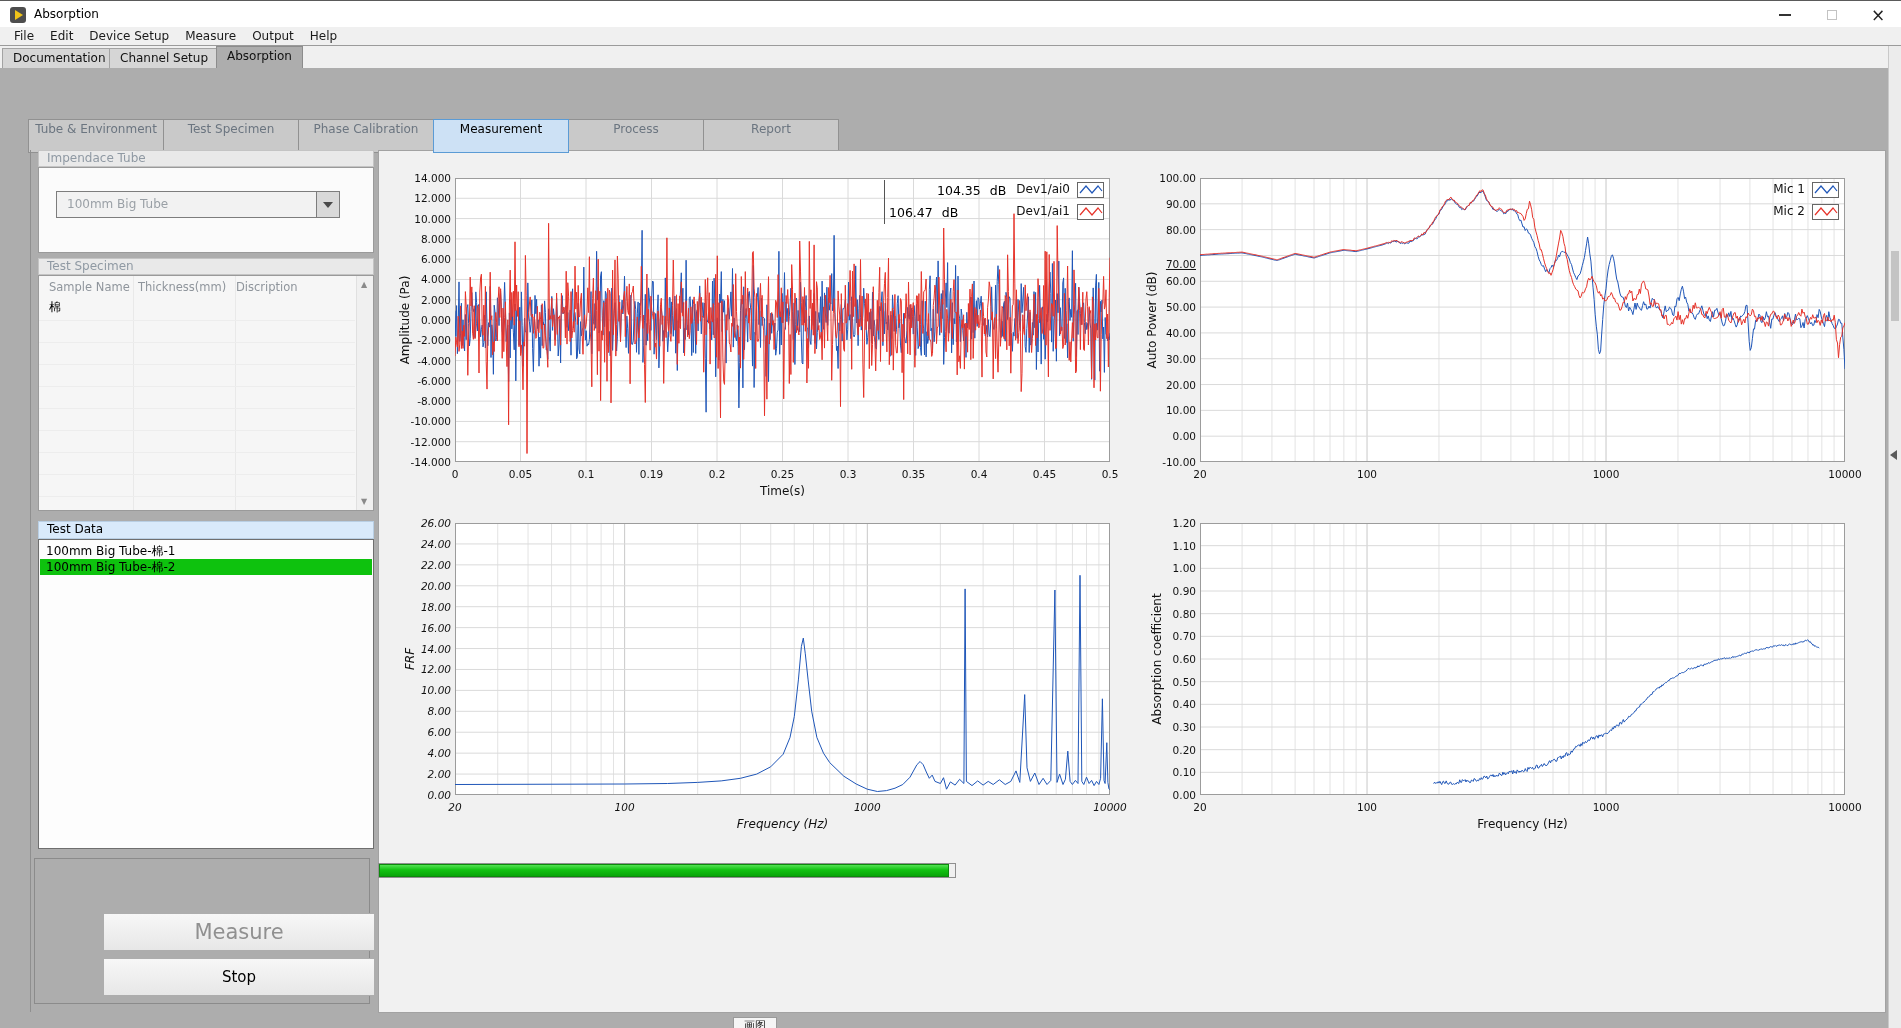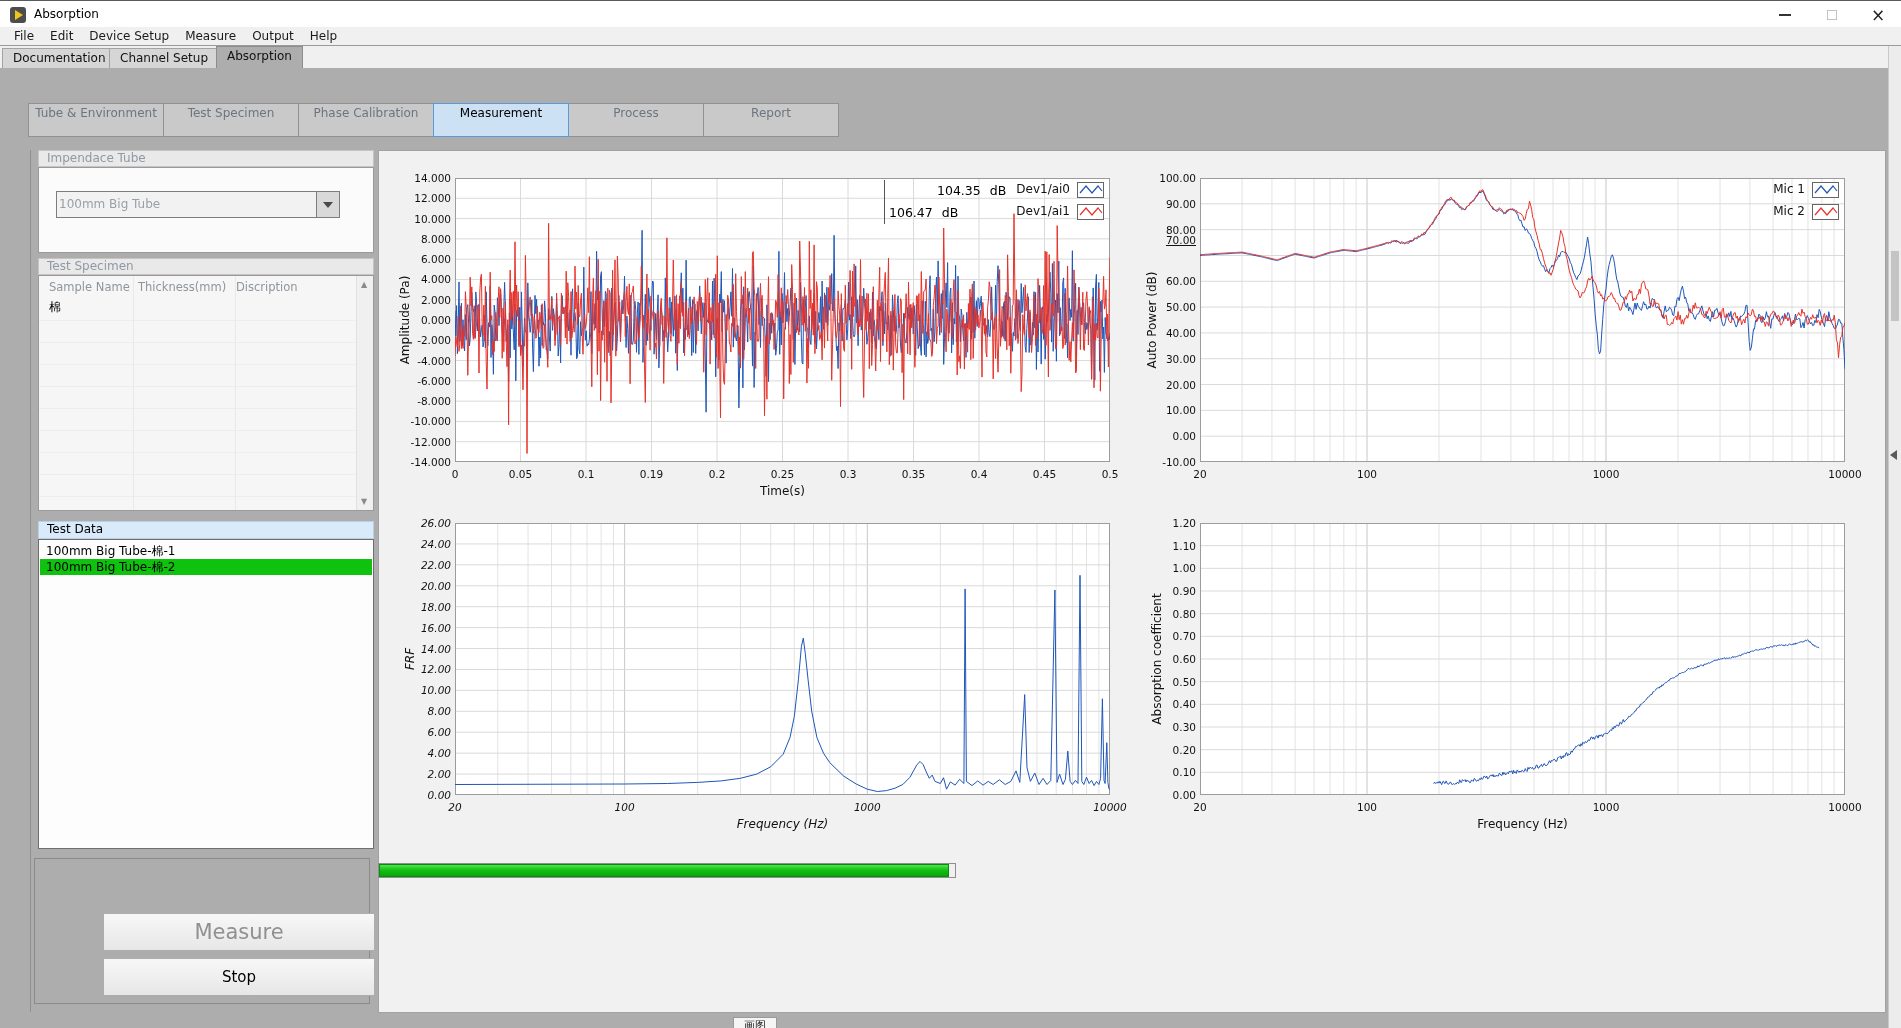--- a/index.html
+++ b/index.html
@@ -20,27 +20,27 @@
   
   #menubar { left:0; top:27px; width:1901px; height:19px; background:#f0f0f0; display:flex; align-items:center; padding-left:6px; border-bottom:1px solid #9b9b9b; }
   .menu-item { padding:0 8px; font-size:12px; color:#1a1a1a; height:19px; line-height:18px; }
 
   
   #tabstrip { left:0; top:46px; width:1901px; height:22px; background:#f0f0f0; }
   .tab { position:absolute; top:2px; height:20px; background:#d6d6d6; border:1px solid #a3a3a3; border-bottom:none; padding:0 10px; line-height:19px; font-size:12px; color:#111; }
   .tab.active { top:0; height:22px; background:#adadad; border-color:#8c8c8c; z-index:2; }
 
   
-  .subtab { position:absolute; top:0; width:136px; height:34px; background:#c9c9c9; border:1px solid #919191; margin-right:-1px; text-align:center; line-height:19px; font-size:12px; color:#6b7580; }
+  .subtab { position:absolute; top:16px; width:136px; height:34px; background:#c9c9c9; border:1px solid #919191; margin-right:-1px; text-align:center; line-height:19px; font-size:12px; color:#6b7580; }
   .subtab.active { background:#cde1f5; border:1px solid #5b9bd5; color:#000; z-index:2; }
 
   
   .strip { background:#e9e9e9; border:1px solid #c4c4c4; color:#8f99a3; font-size:12px; line-height:15px; padding-left:8px; }
   .groupbox { background:#fbfbfb; border:1px solid #9a9a9a; }
-  #dd-field { left:56px; top:191px; width:284px; height:27px; background:#f2f2f2; border:1px solid #7d7d7d; color:#9aa0a6; font-size:12px; line-height:25px; padding-left:2px; }
+  #dd-field { left:56px; top:191px; width:284px; height:27px; background:#f2f2f2; border:1px solid #7d7d7d; color:#9aa0a6; font-size:12px; line-height:25px; padding-left:10px; }
   #dd-arrow { right:0; top:0; width:23px; height:25px; background:#d9d9d9; border-left:1px solid #7d7d7d; }
   #dd-arrow .tri { position:absolute; left:6px; top:10px; width:0; height:0; border-top:6px solid #4a4a4a; border-left:5px solid transparent; border-right:5px solid transparent; }
   .tbl-head { position:absolute; top:4px; font-size:11.5px; color:#8f959c; }
   .tbl-vline { position:absolute; top:0; bottom:0; width:1px; background:#e9e9e9; }
   .tbl-hline { position:absolute; left:0; right:18px; height:1px; background:#ededed; }
   #ts-lane { right:0; top:0; bottom:0; width:17px; background:#f0f0f0; border-left:1px solid #e0e0e0; }
   .lane-arrow { position:absolute; left:4px; font-size:8px; color:#8a8a8a; }
   #td-box { background:#fdfdfd; border:1px solid #6f6f6f; }
   .td-item { position:absolute; left:1px; right:1px; height:16px; font-size:12px; line-height:16px; padding-left:6px; color:#000; }
   .td-item.selected { background:#0ec20e; }
@@ -273,21 +273,21 @@
         <line x1="1" y1="103.27272727272728" x2="644" y2="103.27272727272728" stroke="#dadada" stroke-width="1"></line>
         <line x1="1" y1="77.45454545454545" x2="644" y2="77.45454545454545" stroke="#dadada" stroke-width="1"></line>
         <line x1="1" y1="51.63636363636364" x2="644" y2="51.63636363636364" stroke="#dadada" stroke-width="1"></line>
         <line x1="1" y1="25.81818181818182" x2="644" y2="25.81818181818182" stroke="#dadada" stroke-width="1"></line>
         <path d="M0.0 77.5L1.1 77.4L2.2 77.3L3.2 77.2L4.3 77.2L5.4 77.1L6.5 77.0L7.5 76.9L8.6 76.9L9.7 76.8L10.8 76.7L11.8 76.6L12.9 76.6L14.0 76.5L15.1 76.4L16.2 76.4L17.2 76.3L18.3 76.2L19.4 76.1L20.5 76.1L21.5 76.0L22.6 76.0L23.7 75.9L24.8 75.8L25.8 75.8L26.9 75.7L28.0 75.7L29.1 75.6L30.2 75.5L31.2 75.5L32.3 75.4L33.4 75.4L34.5 75.3L35.5 75.2L36.6 75.2L37.7 75.1L38.8 75.1L39.8 75.0L40.9 74.9L42.0 74.9L43.1 75.1L44.1 75.3L45.2 75.5L46.3 75.7L47.4 76.0L48.5 76.2L49.5 76.4L50.6 76.6L51.7 76.8L52.8 77.1L53.8 77.3L54.9 77.5L56.0 77.7L57.1 77.9L58.1 78.2L59.2 78.4L60.3 78.6L61.4 78.8L62.5 79.1L63.5 79.4L64.6 79.6L65.7 79.9L66.8 80.1L67.8 80.4L68.9 80.7L70.0 80.9L71.1 81.2L72.1 81.4L73.2 81.7L74.3 82.0L75.4 82.2L76.5 82.5L77.5 82.4L78.6 82.0L79.7 81.7L80.8 81.3L81.8 80.9L82.9 80.5L84.0 80.1L85.1 79.7L86.1 79.4L87.2 79.0L88.3 78.6L89.4 78.2L90.5 77.8L91.5 77.4L92.6 77.1L93.7 76.7L94.8 76.3L95.8 76.3L96.9 76.5L98.0 76.8L99.1 77.0L100.1 77.2L101.2 77.4L102.3 77.6L103.4 77.9L104.4 78.1L105.5 78.3L106.6 78.5L107.7 78.7L108.8 79.0L109.8 79.2L110.9 79.4L112.0 79.6L113.1 79.8L114.1 80.0L115.2 79.7L116.3 79.3L117.4 79.0L118.4 78.6L119.5 78.3L120.6 77.9L121.7 77.6L122.8 77.2L123.8 76.9L124.9 76.5L126.0 76.2L127.1 75.8L128.1 75.5L129.2 75.1L130.3 74.8L131.4 74.6L132.4 74.4L133.5 74.2L134.6 74.0L135.7 73.8L136.8 73.6L137.8 73.4L138.9 73.2L140.0 73.0L141.1 72.8L142.1 72.6L143.2 72.4L144.3 72.3L145.4 72.4L146.4 72.6L147.5 72.7L148.6 72.8L149.7 72.9L150.8 73.0L151.8 73.1L152.9 73.2L154.0 73.4L155.1 73.5L156.1 73.6L157.2 73.3L158.3 73.1L159.4 72.8L160.4 72.6L161.5 72.3L162.6 72.0L163.7 71.8L164.7 71.5L165.8 71.3L166.9 71.0L168.0 70.7L169.1 70.5L170.1 70.2L171.2 69.9L172.3 69.6L173.4 69.3L174.4 69.0L175.5 68.7L176.6 68.4L177.7 68.2L178.7 67.9L179.8 67.6L180.9 67.3L182.0 67.0L183.1 66.7L184.1 66.3L185.2 66.0L186.3 65.3L187.4 64.8L188.4 65.6L189.5 64.4L190.6 65.2L191.7 63.9L192.7 63.3L193.8 63.5L194.9 62.6L196.0 64.2L197.1 63.3L198.1 63.6L199.2 64.0L200.3 65.6L201.4 64.9L202.4 65.5L203.5 64.5L204.6 66.0L205.7 65.3L206.7 64.8L207.8 65.2L208.9 65.2L210.0 63.0L211.1 63.7L212.1 63.0L213.2 62.8L214.3 61.5L215.4 59.9L216.4 60.9L217.5 60.6L218.6 58.4L219.7 58.9L220.7 58.1L221.8 56.3L222.9 57.2L224.0 56.4L225.1 56.1L226.1 53.4L227.2 52.2L228.3 50.4L229.4 49.7L230.4 47.6L231.5 46.5L232.6 46.1L233.7 43.6L234.7 42.0L235.8 40.7L236.9 38.0L238.0 36.6L239.0 36.1L240.1 32.4L241.2 31.9L242.3 30.1L243.4 27.4L244.4 27.0L245.5 25.4L246.6 22.5L247.7 23.0L248.7 21.0L249.8 22.4L250.9 21.1L252.0 20.8L253.0 22.6L254.1 22.8L255.2 25.0L256.3 26.1L257.4 26.0L258.4 27.7L259.5 29.6L260.6 29.1L261.7 31.6L262.7 30.9L263.8 31.1L264.9 32.0L266.0 30.5L267.0 28.8L268.1 27.7L269.2 27.1L270.3 25.1L271.4 24.4L272.4 23.5L273.5 23.2L274.6 21.4L275.7 19.4L276.7 18.6L277.8 16.9L278.9 14.3L280.0 14.7L281.0 14.4L282.1 13.5L283.2 13.2L284.3 16.1L285.4 19.0L286.4 22.0L287.5 23.3L288.6 23.6L289.7 26.7L290.7 27.6L291.8 28.9L292.9 31.4L294.0 31.2L295.0 32.1L296.1 33.0L297.2 33.4L298.3 32.3L299.3 31.6L300.4 32.4L301.5 33.0L302.6 33.3L303.7 35.8L304.7 35.1L305.8 35.6L306.9 33.0L308.0 33.4L309.0 32.0L310.1 31.0L311.2 31.9L312.3 30.8L313.3 32.6L314.4 32.8L315.5 32.9L316.6 35.8L317.7 36.4L318.7 40.5L319.8 42.7L320.9 42.1L322.0 45.9L323.0 49.0L324.1 48.8L325.2 52.5L326.3 50.9L327.3 51.6L328.4 55.1L329.5 55.4L330.6 57.1L331.7 60.4L332.7 62.4L333.8 64.4L334.9 68.8L336.0 70.4L337.0 73.5L338.1 78.3L339.2 81.9L340.3 83.8L341.3 86.6L342.4 88.2L343.5 87.7L344.6 91.1L345.7 93.7L346.7 91.5L347.8 93.2L348.9 94.7L350.0 90.6L351.0 89.5L352.1 87.1L353.2 88.8L354.3 86.5L355.3 82.3L356.4 82.6L357.5 80.6L358.6 77.0L359.6 78.7L360.7 74.5L361.8 73.6L362.9 73.3L364.0 74.5L365.0 74.0L366.1 74.6L367.2 76.8L368.3 78.8L369.3 81.0L370.4 84.6L371.5 86.5L372.6 91.0L373.6 94.7L374.7 96.8L375.8 99.6L376.9 101.6L378.0 98.0L379.0 97.2L380.1 95.8L381.2 92.2L382.3 87.5L383.3 83.8L384.4 79.5L385.5 72.5L386.6 65.9L387.6 59.0L388.7 65.8L389.8 75.8L390.9 83.1L392.0 97.0L393.0 109.2L394.1 121.3L395.2 136.8L396.3 148.2L397.3 156.1L398.4 171.3L399.5 175.8L400.6 173.2L401.6 157.0L402.7 141.5L403.8 126.8L404.9 117.7L406.0 110.8L407.0 100.3L408.1 92.0L409.2 86.5L410.3 82.3L411.3 78.3L412.4 76.8L413.5 80.2L414.6 85.9L415.6 94.0L416.7 101.1L417.8 104.0L418.9 110.0L419.9 115.1L421.0 118.3L422.1 119.0L423.2 119.3L424.3 123.2L425.3 128.0L426.4 129.5L427.5 125.1L428.6 133.0L429.6 129.2L430.7 131.1L431.8 133.2L432.9 136.6L433.9 131.1L435.0 125.0L436.1 131.4L437.2 125.1L438.3 128.7L439.3 129.3L440.4 131.6L441.5 132.3L442.6 127.4L443.6 123.7L444.7 127.0L445.8 126.1L446.9 131.2L447.9 130.8L449.0 128.1L450.1 130.1L451.2 124.2L452.3 120.3L453.3 121.7L454.4 121.6L455.5 128.4L456.6 130.1L457.6 128.5L458.7 130.3L459.8 132.0L460.9 133.1L461.9 136.9L463.0 140.0L464.1 133.4L465.2 127.9L466.3 133.8L467.3 132.6L468.4 132.2L469.5 129.2L470.6 130.2L471.6 132.1L472.7 136.9L473.8 137.7L474.9 128.1L475.9 128.7L477.0 120.8L478.1 119.4L479.2 122.7L480.3 115.9L481.3 111.3L482.4 108.2L483.5 113.2L484.6 120.6L485.6 119.1L486.7 124.2L487.8 126.3L488.9 133.2L489.9 131.4L491.0 135.0L492.1 134.5L493.2 136.7L494.2 139.8L495.3 141.4L496.4 137.6L497.5 135.9L498.6 135.9L499.6 133.0L500.7 130.8L501.8 127.8L502.9 132.2L503.9 136.1L505.0 137.7L506.1 135.4L507.2 140.7L508.2 137.9L509.3 142.1L510.4 143.5L511.5 138.0L512.6 133.7L513.6 138.8L514.7 132.2L515.8 132.2L516.9 130.3L517.9 134.2L519.0 137.3L520.1 135.2L521.2 140.4L522.2 145.0L523.3 147.9L524.4 147.4L525.5 143.2L526.6 136.8L527.6 138.6L528.7 134.8L529.8 138.6L530.9 133.4L531.9 141.7L533.0 140.0L534.1 142.6L535.2 146.2L536.2 149.1L537.3 146.7L538.4 141.1L539.5 142.1L540.6 138.0L541.6 138.6L542.7 137.1L543.8 136.3L544.9 133.4L545.9 127.6L547.0 127.2L548.1 144.8L549.2 163.3L550.2 172.4L551.3 169.7L552.4 160.7L553.5 150.9L554.5 151.1L555.6 142.4L556.7 143.7L557.8 141.4L558.9 136.1L559.9 137.2L561.0 143.8L562.1 144.5L563.2 138.9L564.2 142.1L565.3 139.8L566.4 133.7L567.5 138.8L568.5 138.1L569.6 144.4L570.7 150.3L571.8 141.0L572.9 141.1L573.9 137.3L575.0 134.6L576.1 137.9L577.2 139.4L578.2 142.1L579.3 143.7L580.4 141.3L581.5 140.2L582.5 137.8L583.6 142.8L584.7 135.5L585.8 139.7L586.9 138.2L587.9 134.4L589.0 135.8L590.1 141.0L591.2 145.1L592.2 146.8L593.3 145.4L594.4 141.9L595.5 136.0L596.5 141.7L597.6 141.5L598.7 140.3L599.8 140.8L600.9 149.7L601.9 148.1L603.0 144.5L604.1 150.0L605.2 141.6L606.2 140.0L607.3 137.6L608.4 140.5L609.5 143.4L610.5 146.0L611.6 144.5L612.7 147.6L613.8 147.1L614.8 142.4L615.9 144.6L617.0 136.6L618.1 139.7L619.2 131.4L620.2 133.4L621.3 139.0L622.4 142.8L623.5 145.5L624.5 148.6L625.6 139.9L626.7 137.4L627.8 143.1L628.8 133.7L629.9 139.7L631.0 142.2L632.1 145.6L633.2 147.5L634.2 150.1L635.3 151.0L636.4 148.7L637.5 146.0L638.5 141.3L639.6 141.7L640.7 145.3L641.8 145.2L642.8 159.1L643.9 171.3L645.0 191.1" fill="none" stroke="#1f56b8" stroke-width="1"></path>
         <path d="M0.0 76.7L1.1 76.6L2.2 76.5L3.2 76.5L4.3 76.4L5.4 76.3L6.5 76.2L7.5 76.2L8.6 76.1L9.7 76.0L10.8 75.9L11.8 75.9L12.9 75.8L14.0 75.7L15.1 75.7L16.2 75.6L17.2 75.5L18.3 75.4L19.4 75.4L20.5 75.3L21.5 75.2L22.6 75.2L23.7 75.1L24.8 75.1L25.8 75.0L26.9 74.9L28.0 74.9L29.1 74.8L30.2 74.8L31.2 74.7L32.3 74.6L33.4 74.6L34.5 74.5L35.5 74.5L36.6 74.4L37.7 74.3L38.8 74.3L39.8 74.2L40.9 74.2L42.0 74.1L43.1 74.3L44.1 74.5L45.2 74.7L46.3 75.0L47.4 75.2L48.5 75.4L49.5 75.6L50.6 75.8L51.7 76.1L52.8 76.3L53.8 76.5L54.9 76.7L56.0 76.9L57.1 77.2L58.1 77.4L59.2 77.6L60.3 77.8L61.4 78.1L62.5 78.3L63.5 78.6L64.6 78.8L65.7 79.1L66.8 79.4L67.8 79.6L68.9 79.9L70.0 80.1L71.1 80.4L72.1 80.7L73.2 80.9L74.3 81.2L75.4 81.4L76.5 81.7L77.5 81.7L78.6 81.3L79.7 80.9L80.8 80.5L81.8 80.1L82.9 79.7L84.0 79.4L85.1 79.0L86.1 78.6L87.2 78.2L88.3 77.8L89.4 77.4L90.5 77.0L91.5 76.7L92.6 76.3L93.7 75.9L94.8 75.5L95.8 75.5L96.9 75.8L98.0 76.0L99.1 76.2L100.1 76.4L101.2 76.6L102.3 76.9L103.4 77.1L104.4 77.3L105.5 77.5L106.6 77.7L107.7 78.0L108.8 78.2L109.8 78.4L110.9 78.6L112.0 78.8L113.1 79.1L114.1 79.2L115.2 78.9L116.3 78.5L117.4 78.2L118.4 77.8L119.5 77.5L120.6 77.1L121.7 76.8L122.8 76.4L123.8 76.1L124.9 75.7L126.0 75.4L127.1 75.1L128.1 74.7L129.2 74.4L130.3 74.0L131.4 73.8L132.4 73.6L133.5 73.4L134.6 73.2L135.7 73.0L136.8 72.8L137.8 72.6L138.9 72.4L140.0 72.2L141.1 72.0L142.1 71.8L143.2 71.6L144.3 71.6L145.4 71.7L146.4 71.8L147.5 71.9L148.6 72.0L149.7 72.1L150.8 72.2L151.8 72.4L152.9 72.5L154.0 72.6L155.1 72.7L156.1 72.8L157.2 72.5L158.3 72.3L159.4 72.0L160.4 71.8L161.5 71.5L162.6 71.3L163.7 71.0L164.7 70.8L165.8 70.5L166.9 70.3L168.0 70.0L169.1 69.7L170.1 69.4L171.2 69.1L172.3 68.8L173.4 68.5L174.4 68.2L175.5 68.0L176.6 67.7L177.7 67.4L178.7 67.1L179.8 66.8L180.9 66.5L182.0 66.2L183.1 65.9L184.1 65.6L185.2 65.2L186.3 64.5L187.4 65.2L188.4 64.2L189.5 64.6L190.6 64.5L191.7 62.7L192.7 63.4L193.8 62.5L194.9 63.1L196.0 62.5L197.1 62.5L198.1 63.8L199.2 64.1L200.3 64.5L201.4 63.8L202.4 63.8L203.5 65.0L204.6 64.9L205.7 64.6L206.7 64.1L207.8 63.8L208.9 63.2L210.0 62.7L211.1 62.5L212.1 62.7L213.2 62.1L214.3 59.9L215.4 60.5L216.4 59.7L217.5 58.7L218.6 58.1L219.7 58.7L220.7 57.7L221.8 55.9L222.9 56.8L224.0 54.4L225.1 55.1L226.1 54.2L227.2 51.4L228.3 51.1L229.4 49.2L230.4 47.0L231.5 46.9L232.6 44.0L233.7 43.6L234.7 40.7L235.8 38.7L236.9 38.1L238.0 36.7L239.0 34.9L240.1 31.9L241.2 30.6L242.3 28.6L243.4 28.1L244.4 25.7L245.5 23.1L246.6 22.2L247.7 21.1L248.7 22.1L249.8 20.1L250.9 19.1L252.0 21.0L253.0 22.3L254.1 22.0L255.2 24.0L256.3 24.7L257.4 25.2L258.4 26.7L259.5 28.2L260.6 28.9L261.7 29.3L262.7 30.1L263.8 31.4L264.9 31.7L266.0 29.4L267.0 28.7L268.1 27.4L269.2 27.4L270.3 24.3L271.4 25.0L272.4 22.7L273.5 22.4L274.6 20.6L275.7 18.7L276.7 17.0L277.8 16.3L278.9 14.1L280.0 12.6L281.0 13.8L282.1 11.8L283.2 12.2L284.3 15.8L285.4 17.2L286.4 20.8L287.5 22.5L288.6 23.7L289.7 25.9L290.7 28.1L291.8 28.4L292.9 29.2L294.0 31.3L295.0 32.1L296.1 32.3L297.2 31.6L298.3 31.7L299.3 29.7L300.4 30.9L301.5 31.2L302.6 33.2L303.7 34.6L304.7 34.6L305.8 34.3L306.9 32.2L308.0 32.0L309.0 31.5L310.1 31.1L311.2 31.3L312.3 31.0L313.3 31.3L314.4 31.4L315.5 33.4L316.6 32.5L317.7 34.9L318.7 34.5L319.8 35.3L320.9 35.5L322.0 37.1L323.0 38.5L324.1 42.4L325.2 40.9L326.3 35.4L327.3 31.3L328.4 30.8L329.5 23.2L330.6 26.9L331.7 31.8L332.7 39.6L333.8 41.2L334.9 49.7L336.0 53.9L337.0 57.4L338.1 62.3L339.2 65.9L340.3 71.8L341.3 71.7L342.4 75.7L343.5 80.6L344.6 84.9L345.7 88.3L346.7 90.7L347.8 93.6L348.9 95.7L350.0 94.7L351.0 97.3L352.1 94.4L353.2 91.3L354.3 86.3L355.3 83.1L356.4 77.4L357.5 71.0L358.6 65.1L359.6 60.0L360.7 52.4L361.8 54.8L362.9 58.4L364.0 65.3L365.0 68.6L366.1 77.8L367.2 81.3L368.3 87.8L369.3 92.7L370.4 96.5L371.5 99.4L372.6 103.9L373.6 106.7L374.7 108.7L375.8 111.2L376.9 112.0L378.0 112.8L379.0 117.5L380.1 119.9L381.2 118.1L382.3 114.2L383.3 114.9L384.4 114.3L385.5 110.8L386.6 108.8L387.6 102.9L388.7 100.2L389.8 102.1L390.9 100.8L392.0 98.3L393.0 101.3L394.1 103.8L395.2 104.9L396.3 107.8L397.3 112.5L398.4 115.2L399.5 113.5L400.6 117.9L401.6 116.6L402.7 121.2L403.8 119.9L404.9 123.0L406.0 122.5L407.0 121.8L408.1 118.6L409.2 118.4L410.3 117.3L411.3 114.5L412.4 116.8L413.5 120.5L414.6 120.3L415.6 124.1L416.7 125.1L417.8 125.3L418.9 128.9L419.9 132.3L421.0 131.8L422.1 128.5L423.2 124.2L424.3 124.2L425.3 118.6L426.4 121.4L427.5 116.2L428.6 116.0L429.6 112.1L430.7 114.9L431.8 113.2L432.9 123.0L433.9 120.4L435.0 121.2L436.1 121.4L437.2 116.5L438.3 116.4L439.3 111.1L440.4 115.5L441.5 106.1L442.6 104.2L443.6 102.9L444.7 105.6L445.8 111.0L446.9 111.3L447.9 111.9L449.0 118.0L450.1 126.4L451.2 124.7L452.3 128.4L453.3 128.3L454.4 121.5L455.5 126.7L456.6 125.0L457.6 125.4L458.7 125.8L459.8 132.0L460.9 131.6L461.9 138.2L463.0 137.1L464.1 141.0L465.2 137.4L466.3 137.4L467.3 146.4L468.4 146.2L469.5 147.4L470.6 146.8L471.6 144.5L472.7 146.0L473.8 140.9L474.9 139.5L475.9 138.1L477.0 142.1L478.1 133.6L479.2 141.7L480.3 137.2L481.3 146.1L482.4 141.7L483.5 146.3L484.6 140.7L485.6 140.9L486.7 137.2L487.8 140.3L488.9 135.1L489.9 130.6L491.0 135.0L492.1 133.8L493.2 127.2L494.2 130.7L495.3 124.8L496.4 130.0L497.5 129.8L498.6 129.4L499.6 130.1L500.7 130.8L501.8 136.5L502.9 136.8L503.9 139.2L505.0 139.8L506.1 133.3L507.2 135.6L508.2 132.1L509.3 129.4L510.4 132.1L511.5 134.3L512.6 139.1L513.6 140.0L514.7 140.6L515.8 140.2L516.9 139.7L517.9 139.1L519.0 136.5L520.1 133.7L521.2 140.3L522.2 131.4L523.3 130.1L524.4 139.1L525.5 139.5L526.6 135.7L527.6 137.2L528.7 142.2L529.8 143.8L530.9 145.0L531.9 141.7L533.0 137.8L534.1 135.0L535.2 134.5L536.2 140.2L537.3 138.1L538.4 144.3L539.5 139.5L540.6 140.9L541.6 146.8L542.7 143.5L543.8 141.3L544.9 145.0L545.9 138.8L547.0 139.6L548.1 135.0L549.2 136.9L550.2 137.9L551.3 136.7L552.4 131.1L553.5 132.7L554.5 138.6L555.6 138.2L556.7 143.5L557.8 139.7L558.9 140.7L559.9 139.0L561.0 142.4L562.1 137.9L563.2 143.5L564.2 143.9L565.3 148.5L566.4 143.9L567.5 144.6L568.5 148.1L569.6 139.9L570.7 136.3L571.8 135.9L572.9 133.3L573.9 133.2L575.0 136.8L576.1 139.0L577.2 140.9L578.2 137.0L579.3 139.1L580.4 147.0L581.5 146.8L582.5 144.7L583.6 141.9L584.7 136.1L585.8 141.0L586.9 139.4L587.9 143.0L589.0 139.6L590.1 141.1L591.2 148.4L592.2 145.7L593.3 142.0L594.4 145.4L595.5 142.3L596.5 138.3L597.6 137.2L598.7 134.5L599.8 137.0L600.9 138.2L601.9 131.1L603.0 135.3L604.1 134.1L605.2 138.7L606.2 140.3L607.3 146.2L608.4 146.2L609.5 142.2L610.5 139.4L611.6 141.2L612.7 136.7L613.8 140.1L614.8 139.8L615.9 139.1L617.0 144.7L618.1 142.3L619.2 143.7L620.2 147.4L621.3 142.0L622.4 145.2L623.5 137.5L624.5 135.5L625.6 143.0L626.7 142.6L627.8 139.0L628.8 143.0L629.9 141.9L631.0 143.8L632.1 141.6L633.2 142.3L634.2 137.2L635.3 144.6L636.4 161.7L637.5 165.0L638.5 179.7L639.6 166.6L640.7 159.2L641.8 158.1L642.8 149.9L643.9 148.1L645.0 144.6" fill="none" stroke="#e63229" stroke-width="1"></path>
       </svg>
       <div class="tick y" style="left: -62px; top: -7px;">100.00</div>
       <div class="tick y" style="left: -62px; top: 18.8182px;">90.00</div>
       <div class="tick y" style="left: -62px; top: 44.6364px;">80.00</div>
-      <div class="tick y" style="left: -62px; top: 55px; text-decoration: underline;">70.00</div>
+      <div class="tick y" style="left: -62px; top: 79px; text-decoration: underline;">70.00</div>
       <div class="tick y" style="left: -62px; top: 96.2727px;">60.00</div>
       <div class="tick y" style="left: -62px; top: 122.091px;">50.00</div>
       <div class="tick y" style="left: -62px; top: 147.909px;">40.00</div>
       <div class="tick y" style="left: -62px; top: 173.727px;">30.00</div>
       <div class="tick y" style="left: -62px; top: 199.545px;">20.00</div>
       <div class="tick y" style="left: -62px; top: 225.364px;">10.00</div>
       <div class="tick y" style="left: -62px; top: 251.182px;">0.00</div>
       <div class="tick y" style="left: -62px; top: 277px;">-10.00</div>
       <div class="tick x" style="left: -35px; top: 289px;">20</div>
       <div class="tick x" style="left: 132.04px; top: 289px;">100</div>

